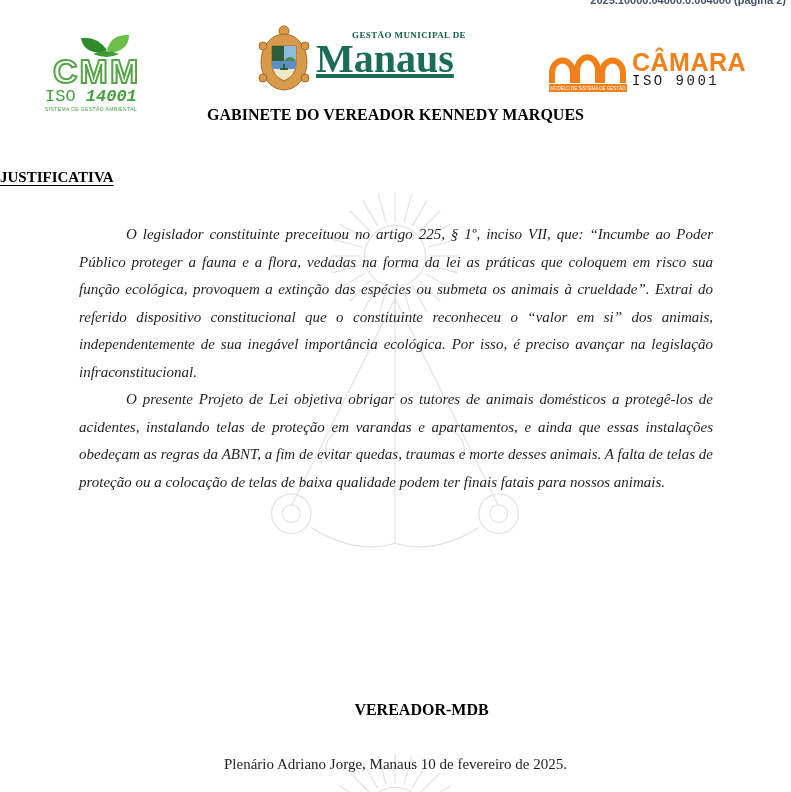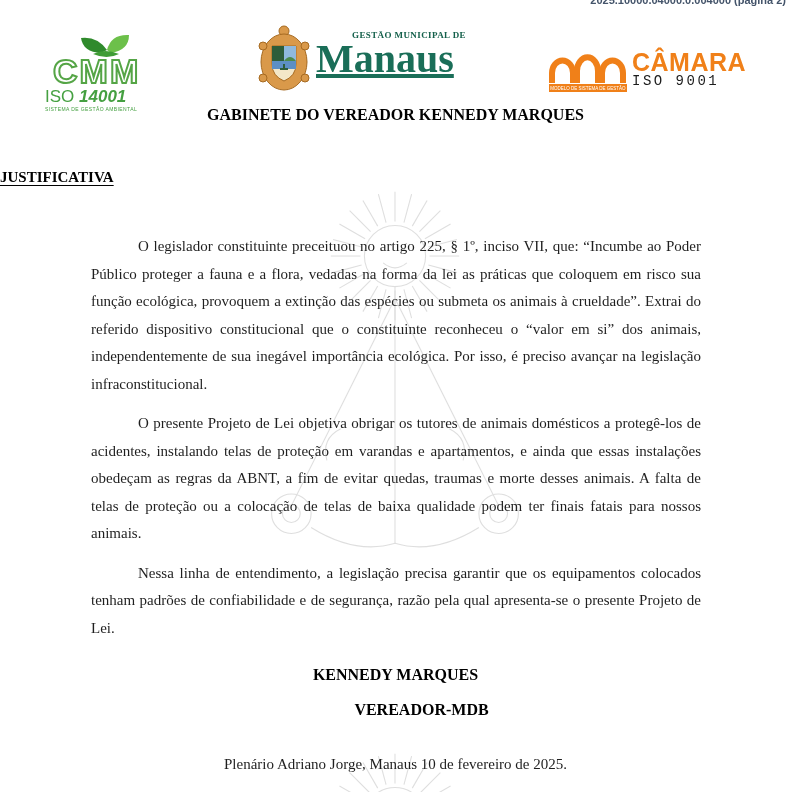--- a/index.html
+++ b/index.html
@@ -14,21 +14,21 @@
   
   .doc-ref{
     position:absolute;top:-6px;right:5px;
     font-family:"Liberation Sans", sans-serif;
     font-size:11px;font-weight:bold;color:#44546a;
     white-space:nowrap;
   }
   
   .logo-iso14001{position:absolute;left:45px;top:34px;width:120px;height:72px;}
   .logo-iso14001 .iso-line{
-    font-family:Liberation Sans, sans-serif;color:#45a041;
+    font-family:Liberation Mono, monospace;color:#45a041;
     font-size:17px;line-height:17px;margin-top:-2px;
   }
   .logo-iso14001 .iso-line .num{font-style:italic;font-weight:bold;}
   .logo-iso14001 .subtitle{
     font-family:"Liberation Sans", sans-serif;color:#45a041;
     font-size:5px;letter-spacing:.4px;margin-top:1px;white-space:nowrap;
   }
   .logo-manaus{position:absolute;left:258px;top:24px;width:210px;height:70px;}
   .logo-manaus .crest{position:absolute;left:0;top:0;}
   .logo-manaus .textblock{position:absolute;left:58px;top:6px;width:150px;}
@@ -61,22 +61,22 @@
   .section-title{
     position:absolute;top:169px;left:0;width:100%;
     font-weight:bold;font-size:15px;color:#000;
     z-index:2;
   }
   .section-title span{text-decoration:underline;text-underline-offset:3px;}
   .body-text{
     position:absolute;top:221px;left:79px;width:634px;z-index:2;
   }
   .body-text p{
-    margin:12px;text-align:justify;text-indent:47px;
-    font-size:15px;line-height:27.5px;color:#1f1f1f;
+    margin:0;text-align:justify;text-indent:47px;
+    font-size:15px;line-height:27.5px;color:#1f1f1f;font-style:italic;
   }
   .body-text p.gap{margin-top:8px;}
   .sig-name{
     position:absolute;top:666px;left:0;width:100%;
     text-align:center;font-weight:bold;font-size:16px;color:#000;z-index:2;
   }
   .sig-role{
     position:absolute;top:701px;left:0;width:100%;
     text-align:center;font-weight:bold;font-size:16px;color:#000;z-index:2;padding-left:26px;
   }
@@ -200,20 +200,18 @@
 
   <div class="office-title">GABINETE DO VEREADOR KENNEDY MARQUES</div>
 
   <div class="section-title">
     <span>JUSTIFICATIVA</span>
   </div>
 
   <div class="body-text">
     <p>O legislador constituinte preceituou no artigo 225, § 1º, inciso VII, que: “Incumbe ao Poder Público proteger a fauna e a flora, vedadas na forma da lei as práticas que coloquem em risco sua função ecológica, provoquem a extinção das espécies ou submeta os animais à crueldade”. Extrai do referido dispositivo constitucional que o constituinte reconheceu o “valor em si” dos animais, independentemente de sua inegável importância ecológica. Por isso, é preciso avançar na legislação infraconstitucional.</p>
     <p>O presente Projeto de Lei objetiva obrigar os tutores de animais domésticos a protegê-los de acidentes, instalando telas de proteção em varandas e apartamentos, e ainda que essas instalações obedeçam as regras da ABNT, a fim de evitar quedas, traumas e morte desses animais. A falta de telas de proteção ou a colocação de telas de baixa qualidade podem ter finais fatais para nossos animais.</p>
-    <p class="gap">Nessa linha de entendimento, a legislação precisa garantir que os equipamentos colocados tenham padrões de confiabilidade e de segurança, razão pela qual apresenta-se o presente Projeto de Lei.</p>
-  </div>
-
-  <div class="sig-name">KENNEDY MARQUES</div>
+  </div>
+
   <div class="sig-role">VEREADOR-MDB</div>
   <div class="date-line">Plenário Adriano Jorge, Manaus 10 de fevereiro de 2025.</div>
 
 </div>
 
 </body></html>

